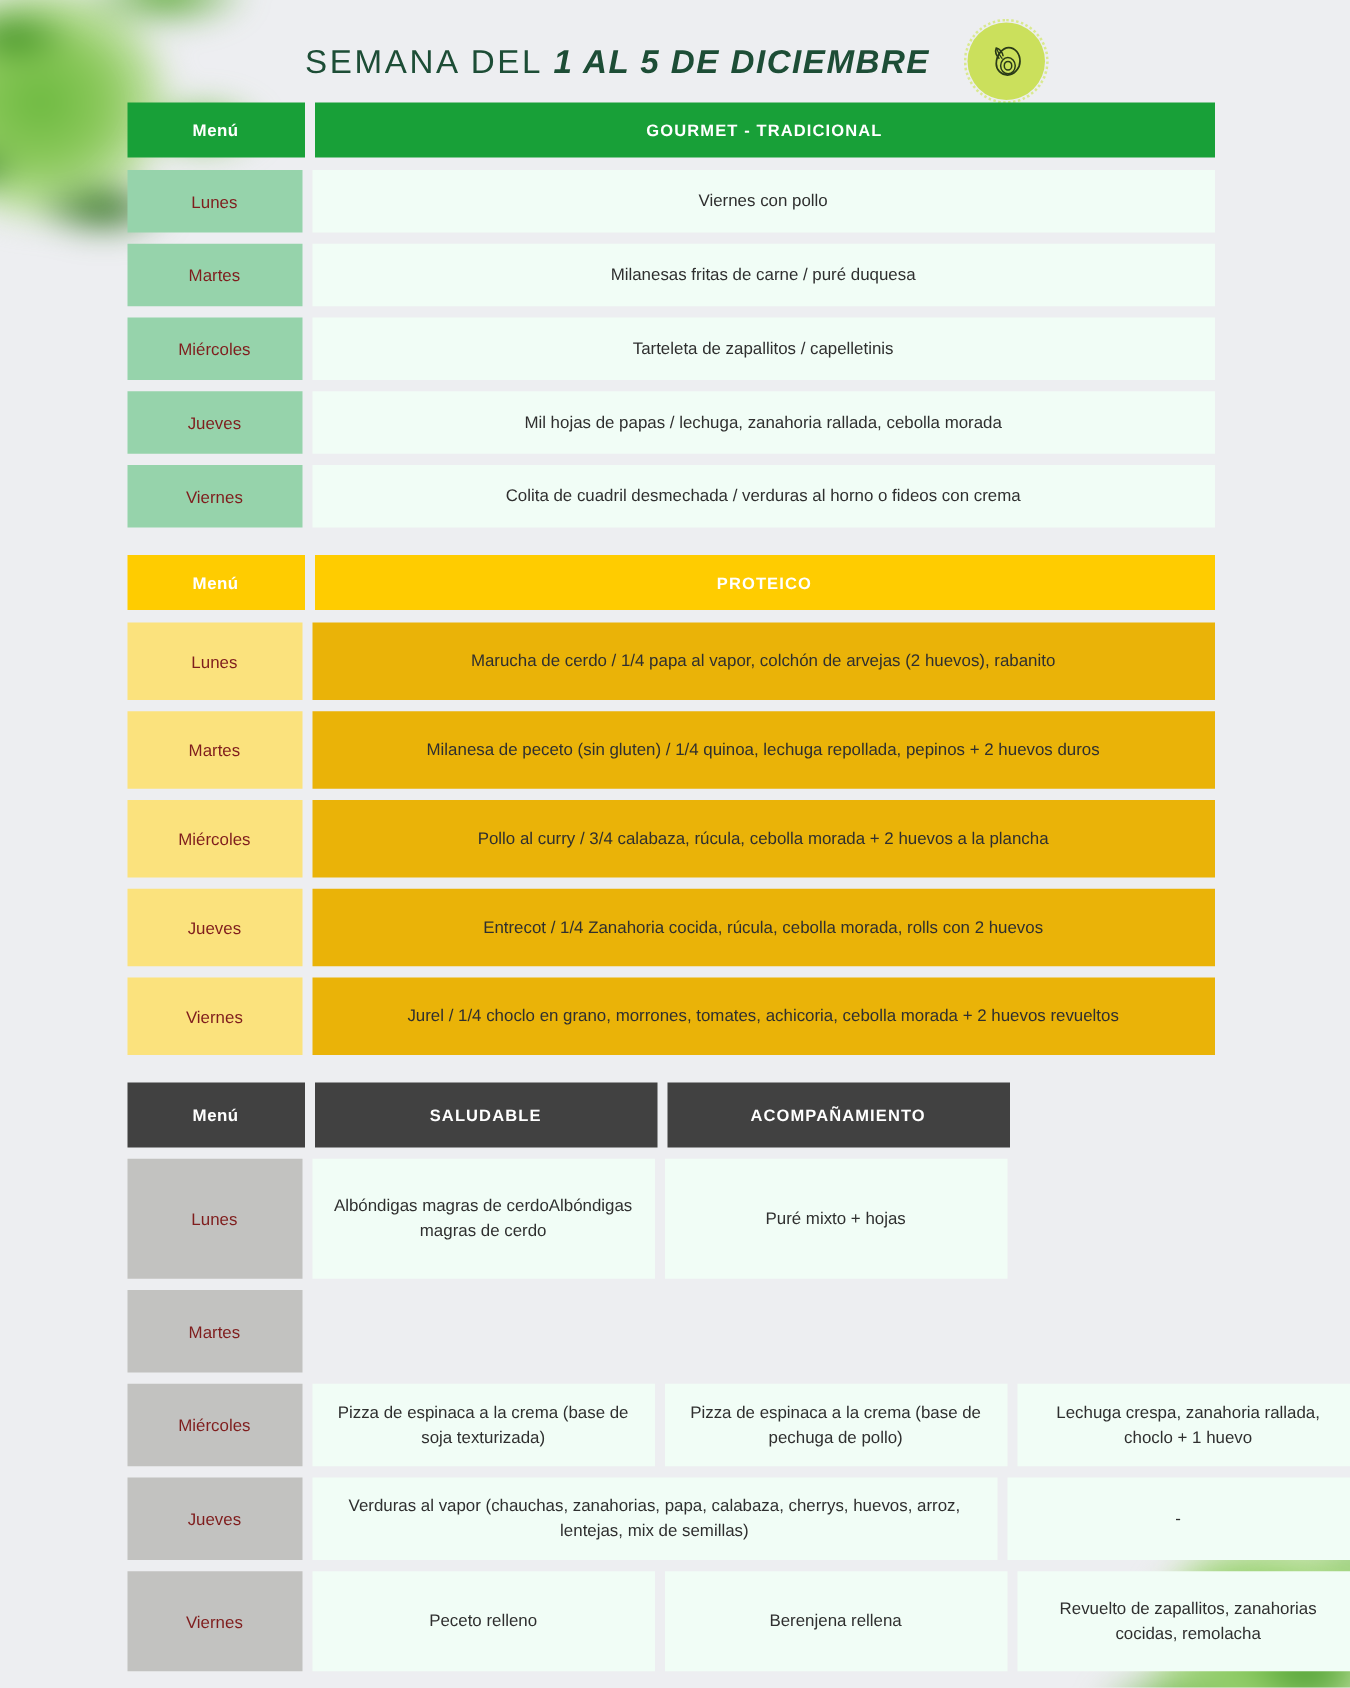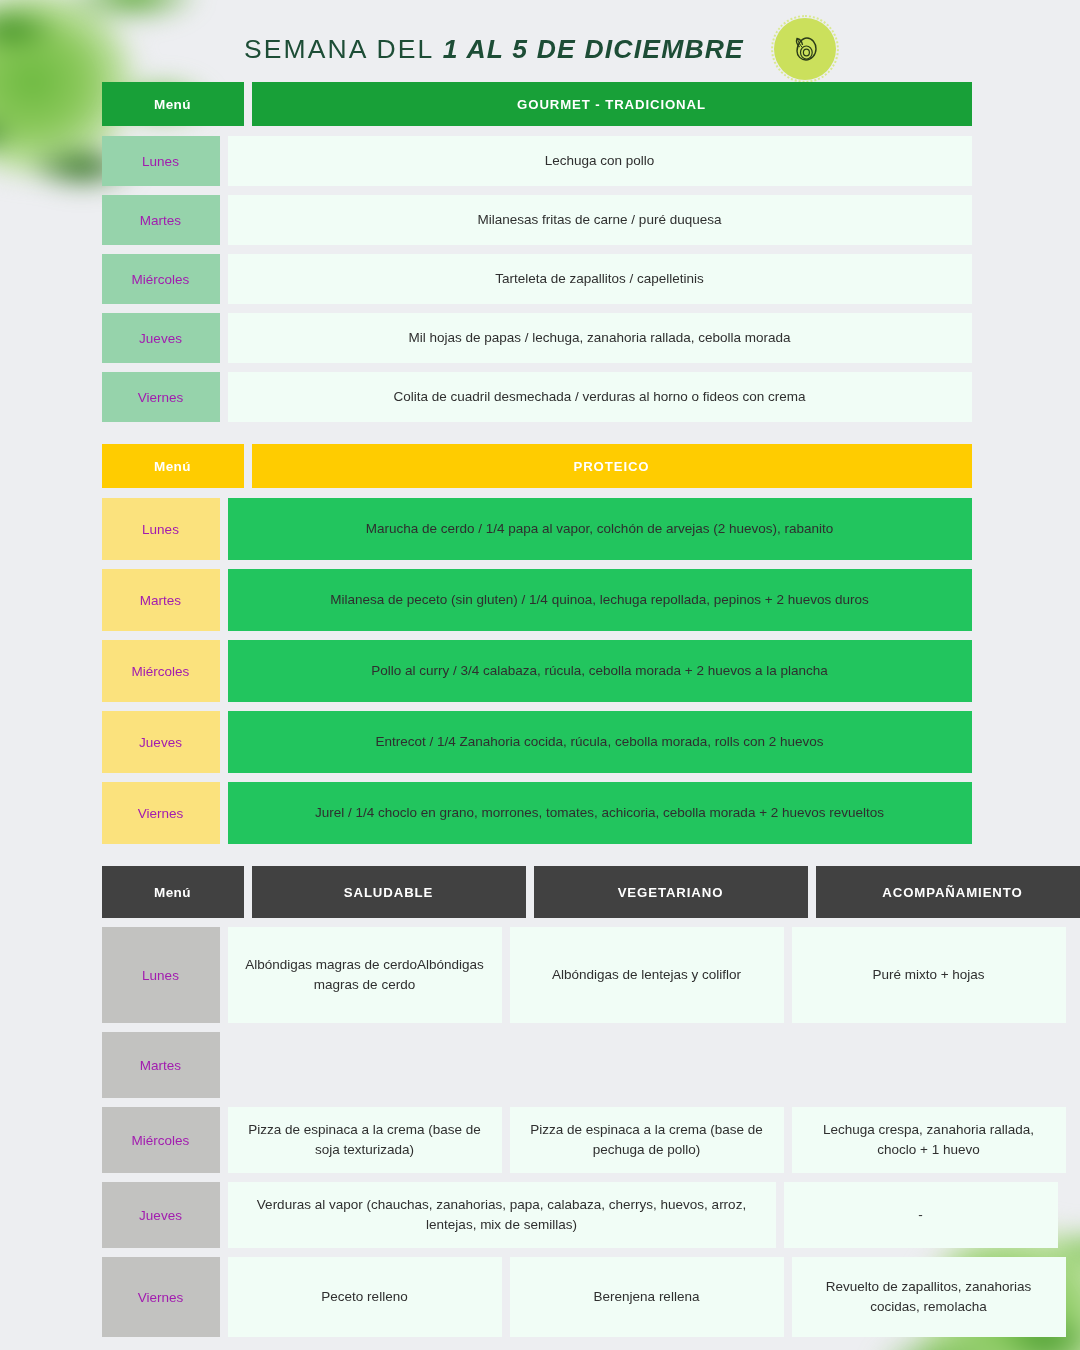--- a/index.html
+++ b/index.html
@@ -70,27 +70,27 @@
     outline-offset: 1px;
   }
 
   
   .section { padding: 0 105px 0 98px; }
   .menu-table { width: 870px; margin: 0 auto; }
 
   .row { display: flex; gap: 8px; margin-bottom: 9px; }
 
   .daycell {
-    width: 118px;
+    width: 140px;
     flex: none;
     display: flex;
     align-items: center;
     justify-content: center;
     font-size: 13.5px;
-    color: #a21caf;
+    color: #7f1d1d;
     text-align: center;
   }
   .cell {
     flex: 1;
     display: flex;
     align-items: center;
     justify-content: center;
     text-align: center;
     font-size: 13.5px;
     line-height: 1.45;
@@ -113,21 +113,21 @@
   .s-green .hdr { background: #18a038; }
   .s-green .daycell { background: #96d3ab; }
   .s-green .cell { background: #f1fdf6; }
   .s-green .row { height: 50px; }
   .s-green .hdr-row { height: 44px; }
 
   
   .s-yellow { margin-top: 22px; }
   .s-yellow .hdr { background: #ffcc00; }
   .s-yellow .daycell { background: #fbe27d; }
-  .s-yellow .cell { background: #22c55e; }
+  .s-yellow .cell { background: #eab308; }
   .s-yellow .row { height: 62px; }
   .s-yellow .hdr-row { height: 44px; margin-bottom: 10px; }
 
   
   .s-dark { margin-top: 22px; }
   .s-dark .hdr { background: #414141; height: 52px; }
   .s-dark .daycell { background: #c2c2c0; }
   .s-dark .cell { background: #f1fdf6; }
   .s-dark .hdr-row { margin-bottom: 9px; }
   .s-dark .row { margin-bottom: 9px; }
@@ -167,21 +167,21 @@
   <div class="section">
     <div class="menu-table s-green">
 
       <div class="row hdr-row">
         <div class="hdr hdr-day">Menú</div>
         <div class="hdr" style="flex:1">GOURMET - TRADICIONAL</div>
       </div>
 
       <div class="row">
         <div class="daycell">Lunes</div>
-        <div class="cell">Lechuga con pollo</div>
+        <div class="cell">Viernes con pollo</div>
       </div>
       <div class="row">
         <div class="daycell">Martes</div>
         <div class="cell">Milanesas fritas de carne / puré duquesa</div>
       </div>
       <div class="row">
         <div class="daycell">Miércoles</div>
         <div class="cell">Tarteleta de zapallitos / capelletinis</div>
       </div>
       <div class="row">
@@ -227,28 +227,26 @@
 
     </div>
   </div>
 
   <div class="section">
     <div class="menu-table s-dark">
 
       <div class="row hdr-row">
         <div class="hdr hdr-day">Menú</div>
         <div class="hdr c3">SALUDABLE</div>
-        <div class="hdr c3">VEGETARIANO</div>
         <div class="hdr c3">ACOMPAÑAMIENTO</div>
       </div>
 
       <div class="row" style="height:96px">
         <div class="daycell">Lunes</div>
         <div class="cell c3">Albóndigas magras de cerdoAlbóndigas magras de cerdo</div>
-        <div class="cell c3">Albóndigas de lentejas y coliflor</div>
         <div class="cell c3">Puré mixto + hojas</div>
       </div>
 
       <div class="row" style="height:66px">
         <div class="daycell">Martes</div>
       </div>
 
       <div class="row" style="height:66px">
         <div class="daycell">Miércoles</div>
         <div class="cell c3">Pizza de espinaca a la crema (base de soja texturizada)</div>

